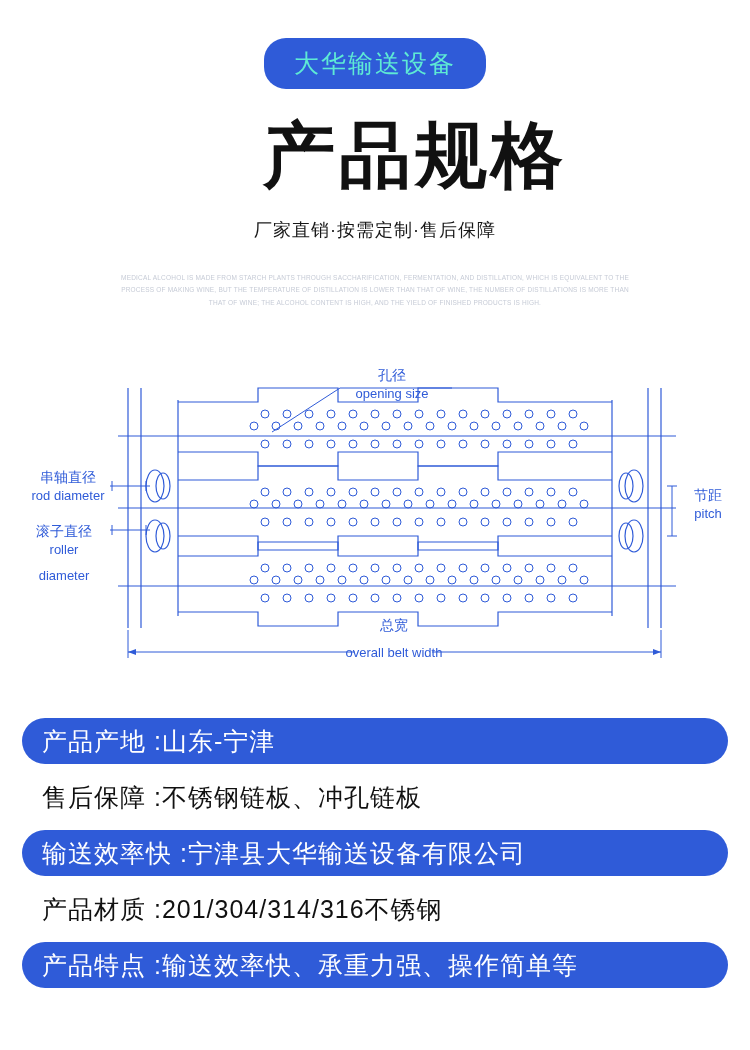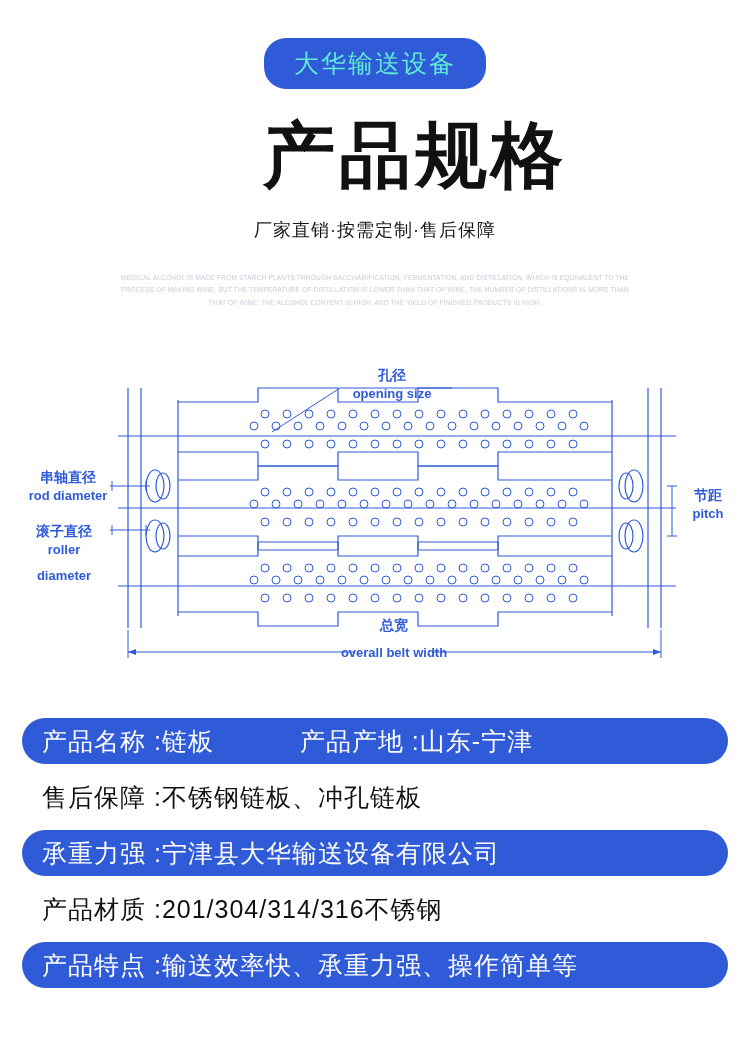--- a/index.html
+++ b/index.html
@@ -68,21 +68,20 @@
     letter-spacing: .2px;
   }
 
   
   .diagram {
     position: absolute;
     top: 340px;
     left: 0;
     width: 750px;
     height: 350px;
-    font-weight: bold;
   }
   .diagram svg { display: block; }
 
   
   .specs {
     position: absolute;
     top: 718px;
     left: 22px;
     width: 706px;
   }
@@ -354,36 +353,33 @@
         <text x="394" y="290" font-size="14" text-anchor="middle">总宽</text>
         <text x="394" y="317" font-size="13" text-anchor="middle">overall  belt  width</text>
       </g>
     </svg>
   </div>
 
   <div class="specs">
 
     <div class="spec-row filled">
       <span class="pair">
-        <span class="label">产品名称 :</span><span class="value">链板</span>
-      </span>
-      <span class="pair">
         <span class="label">产品产地 :</span><span class="value">山东-宁津</span>
       </span>
     </div>
 
     <div class="spec-row plain">
       <span class="pair">
         <span class="label">售后保障 :</span><span class="value">不锈钢链板、冲孔链板</span>
       </span>
     </div>
 
     <div class="spec-row filled">
       <span class="pair">
-        <span class="label">承重力强 :</span><span class="value">宁津县大华输送设备有限公司</span>
+        <span class="label">输送效率快 :</span><span class="value">宁津县大华输送设备有限公司</span>
       </span>
     </div>
 
     <div class="spec-row plain">
       <span class="pair">
         <span class="label">产品材质 :</span><span class="value">201/304/314/316不锈钢</span>
       </span>
     </div>
 
     <div class="spec-row filled">

